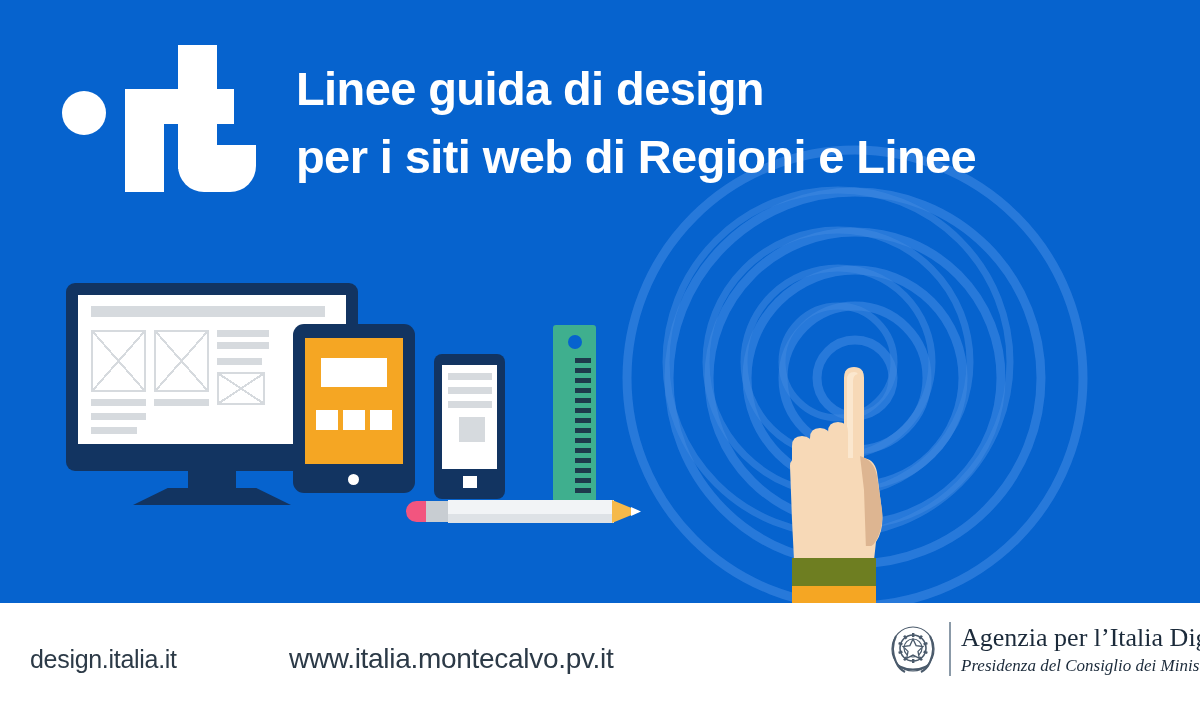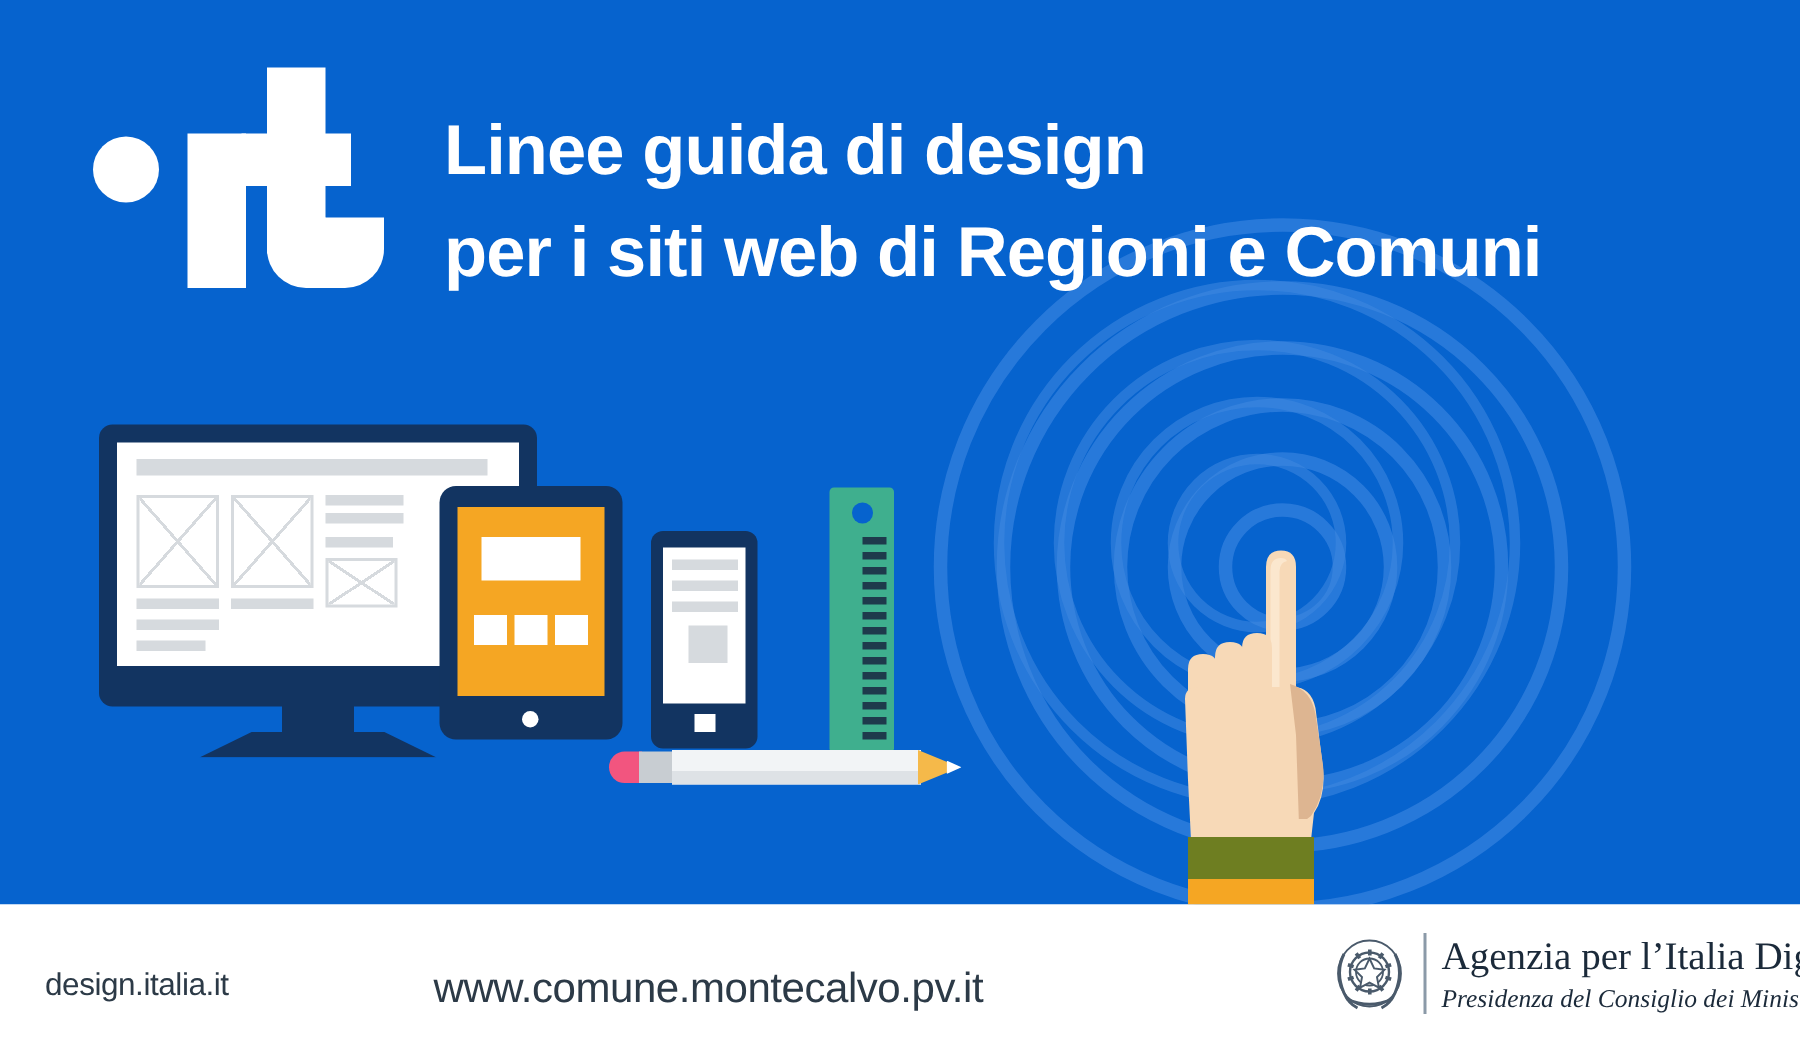--- a/index.html
+++ b/index.html
@@ -70,21 +70,20 @@
   
   .title {
     position:absolute; left:296px; top:55px;
     width:880px;
     color:#ffffff;
     font-weight:700;
     font-size:47px;
     line-height:1.44;
     letter-spacing:-0.6px;
     font-stretch:condensed;
-    margin-top:11px;
   }
   .title-line { display:block; white-space:nowrap; }
   
   .online {
     position:absolute; left:829px; top:272px;
     color:#ffffff;
     font-size:72px;
     font-weight:400;
     letter-spacing:1px;
     line-height:1;
@@ -230,21 +229,21 @@
 
   
   .bottom-bar {
     position:absolute; left:0; top:603px;
     width:1200px; height:100px;
     background:#ffffff;
   }
   .url-left {
     position:absolute; left:30px; top:645px;
     color:#2C3A47;
-    font-size:21px;
+    font-size:25px;
     font-weight:400;
     font-stretch:condensed;
     letter-spacing:-0.3px;
   }
   .url-center {
     position:absolute; left:289px; top:643px;
     color:#2C3A47;
     font-size:28px;
     font-weight:400;
     font-stretch:condensed;
@@ -310,21 +309,21 @@
     <div class="logo-dot"></div>
     <div class="logo-i"></div>
     <div class="logo-t-stem"></div>
     <div class="logo-t-bowl"></div>
     <div class="logo-t-bowl-cut"></div>
     <div class="logo-t-cross"></div>
   </div>
 
   <div class="title">
     <span class="title-line">Linee guida di design</span>
-    <span class="title-line">per i siti web di Regioni e Comuni</span>
+    <span class="title-line">per i siti web di Regioni e Linee</span>
   </div>
 
 
   <div class="devices">
 
     <div class="monitor-body">
       <div class="monitor-screen">
 
         <div class="mk-bar" style="left:13px; top:11px; width:234px; height:11px;"></div>
 
@@ -412,21 +411,21 @@
 
       <rect x="22" y="198" width="84" height="30" fill="#6E7E21"></rect>
 
       <rect x="22" y="226" width="84" height="100" fill="#F5A623"></rect>
     </svg>
   </div>
 
   <div class="bottom-bar"></div>
 
   <div class="url-left">design.italia.it</div>
-  <div class="url-center">www.comune.montecalvo.pv.it</div>
+  <div class="url-center">www.italia.montecalvo.pv.it</div>
 
   <div class="agid">
     <div class="agid-emblem">
       <svg width="54" height="54" viewBox="0 0 54 54" xmlns="http://www.w3.org/2000/svg">
         <g fill="none" stroke="#4A5A6B" stroke-width="1.2">
 
           <ellipse cx="27" cy="27" rx="21" ry="22"></ellipse>
           <path d="M10 14 q-6 12 0 26 q3 7 9 10" stroke-width="2"></path>
           <path d="M44 14 q6 12 0 26 q-3 7 -9 10" stroke-width="2"></path>
 

